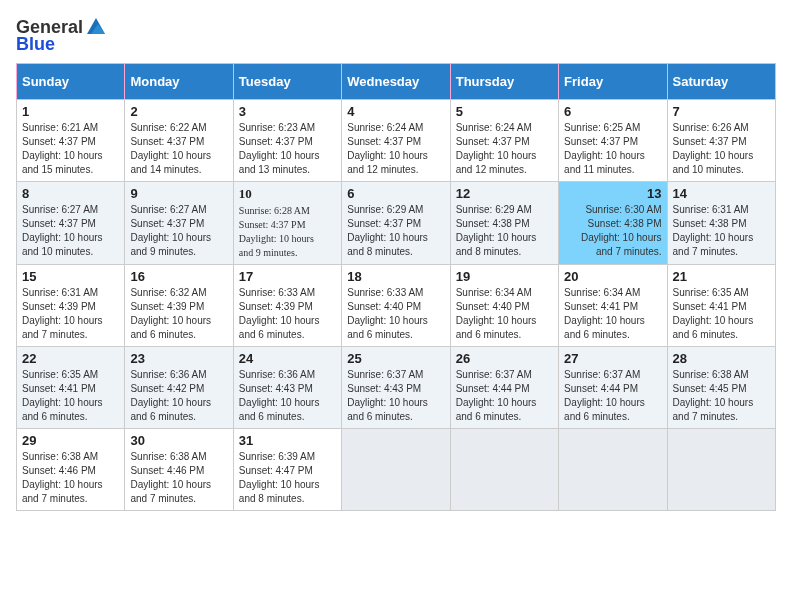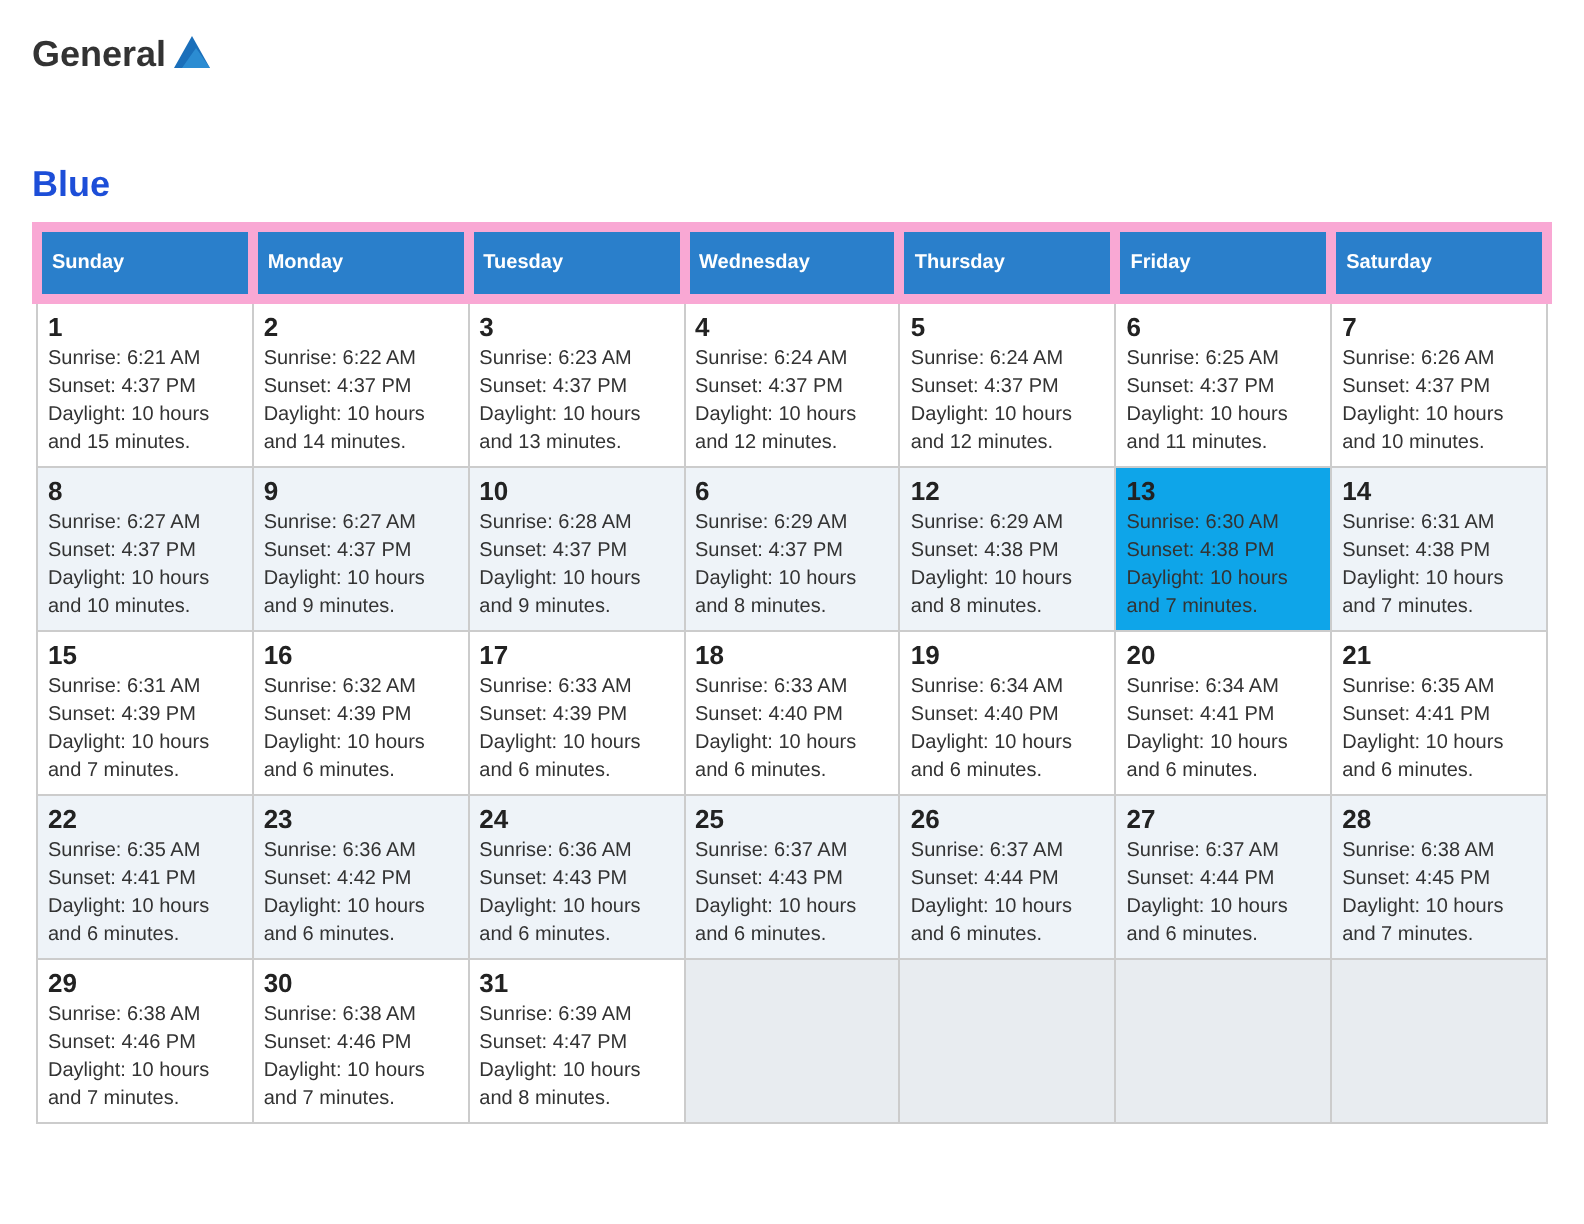--- a/index.html
+++ b/index.html
@@ -13,21 +13,20 @@
     .header {
       display: flex;
       align-items: flex-start;
       justify-content: space-between;
       margin-bottom: 8px;
     }
     .logo {
       display: flex;
       flex-direction: column;
       align-items: flex-start;
-      gap: 48px;
     }
     .logo-row {
       display: flex;
       align-items: center;
     }
     .title-block {
       text-align: right;
     }
     .month-title {
       font-size: 32px;
@@ -41,23 +40,23 @@
     .calendar {
       width: 100%;
       border-collapse: collapse;
       font-size: 11px;
     }
     .calendar th {
       background: #2a7fcb;
       color: #fff;
       text-align: left;
       padding: 10px 5px;
-      font-size: 10px;
+      font-size: 13px;
       font-weight: bold;
-      border: 5px solid #f9a8d4;
+      border: 1px solid #f9a8d4;
     }
     .calendar td {
       vertical-align: top;
       border: 1px solid #ccc;
       padding: 4px 5px;
       width: 108px;
       min-height: 80px;
       background: #fff;
     }
     .calendar tr:nth-child(even) td {
@@ -171,42 +170,42 @@
 Daylight: 10 hours
 and 10 minutes.</div>
         </td>
         <td style="background: rgb(238, 243, 248);">
           <span class="day-num">9</span>
           <div class="day-info" style="white-space: pre-line;">Sunrise: 6:27 AM
 Sunset: 4:37 PM
 Daylight: 10 hours
 and 9 minutes.</div>
         </td>
-        <td style="background: rgb(238, 243, 248);">
+        <td style="background: rgb(238, 243, 248); font-family: Liberation Serif, serif;">
           <span class="day-num">10</span>
           <div class="day-info" style="white-space: pre-line;">Sunrise: 6:28 AM
 Sunset: 4:37 PM
 Daylight: 10 hours
 and 9 minutes.</div>
         </td>
         <td style="background: rgb(238, 243, 248);">
           <span class="day-num">6</span>
           <div class="day-info" style="white-space: pre-line;">Sunrise: 6:29 AM
 Sunset: 4:37 PM
 Daylight: 10 hours
 and 8 minutes.</div>
         </td>
         <td style="background: rgb(238, 243, 248);">
           <span class="day-num">12</span>
           <div class="day-info" style="white-space: pre-line;">Sunrise: 6:29 AM
 Sunset: 4:38 PM
 Daylight: 10 hours
 and 8 minutes.</div>
         </td>
-        <td style="background: #0ea5e9;">
+        <td style="background: #7dd3fc; text-align: right;">
           <span class="day-num">13</span>
           <div class="day-info" style="white-space: pre-line;">Sunrise: 6:30 AM
 Sunset: 4:38 PM
 Daylight: 10 hours
 and 7 minutes.</div>
         </td>
         <td style="background: rgb(238, 243, 248);">
           <span class="day-num">14</span>
           <div class="day-info" style="white-space: pre-line;">Sunrise: 6:31 AM
 Sunset: 4:38 PM

